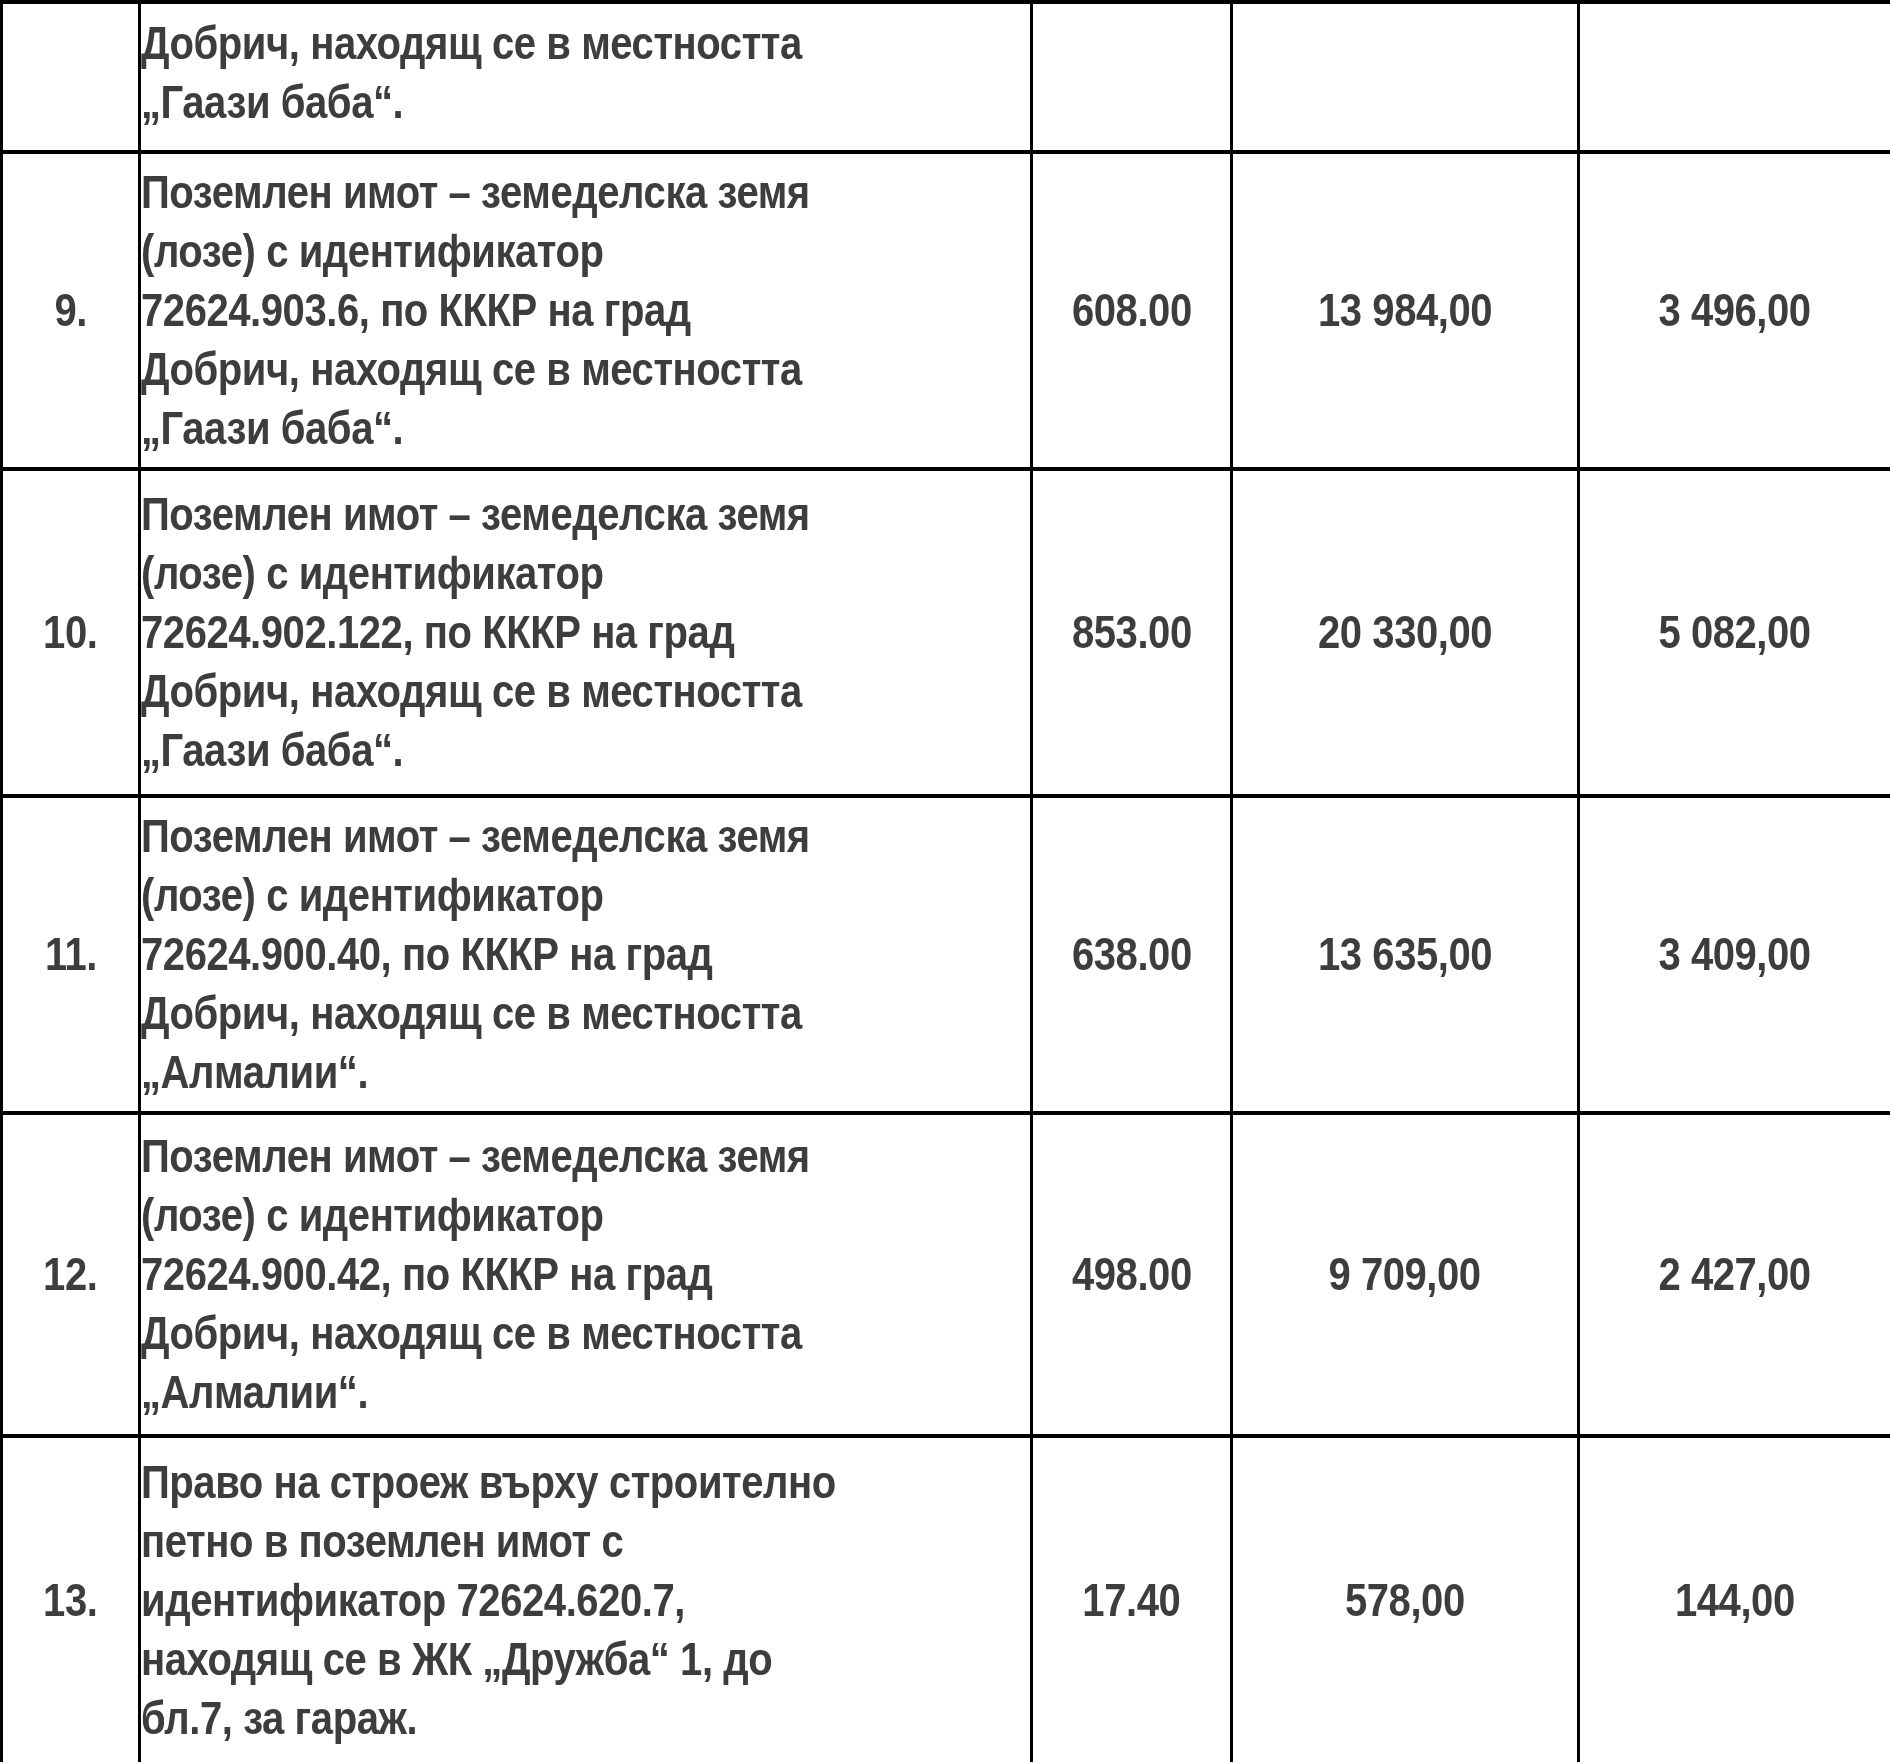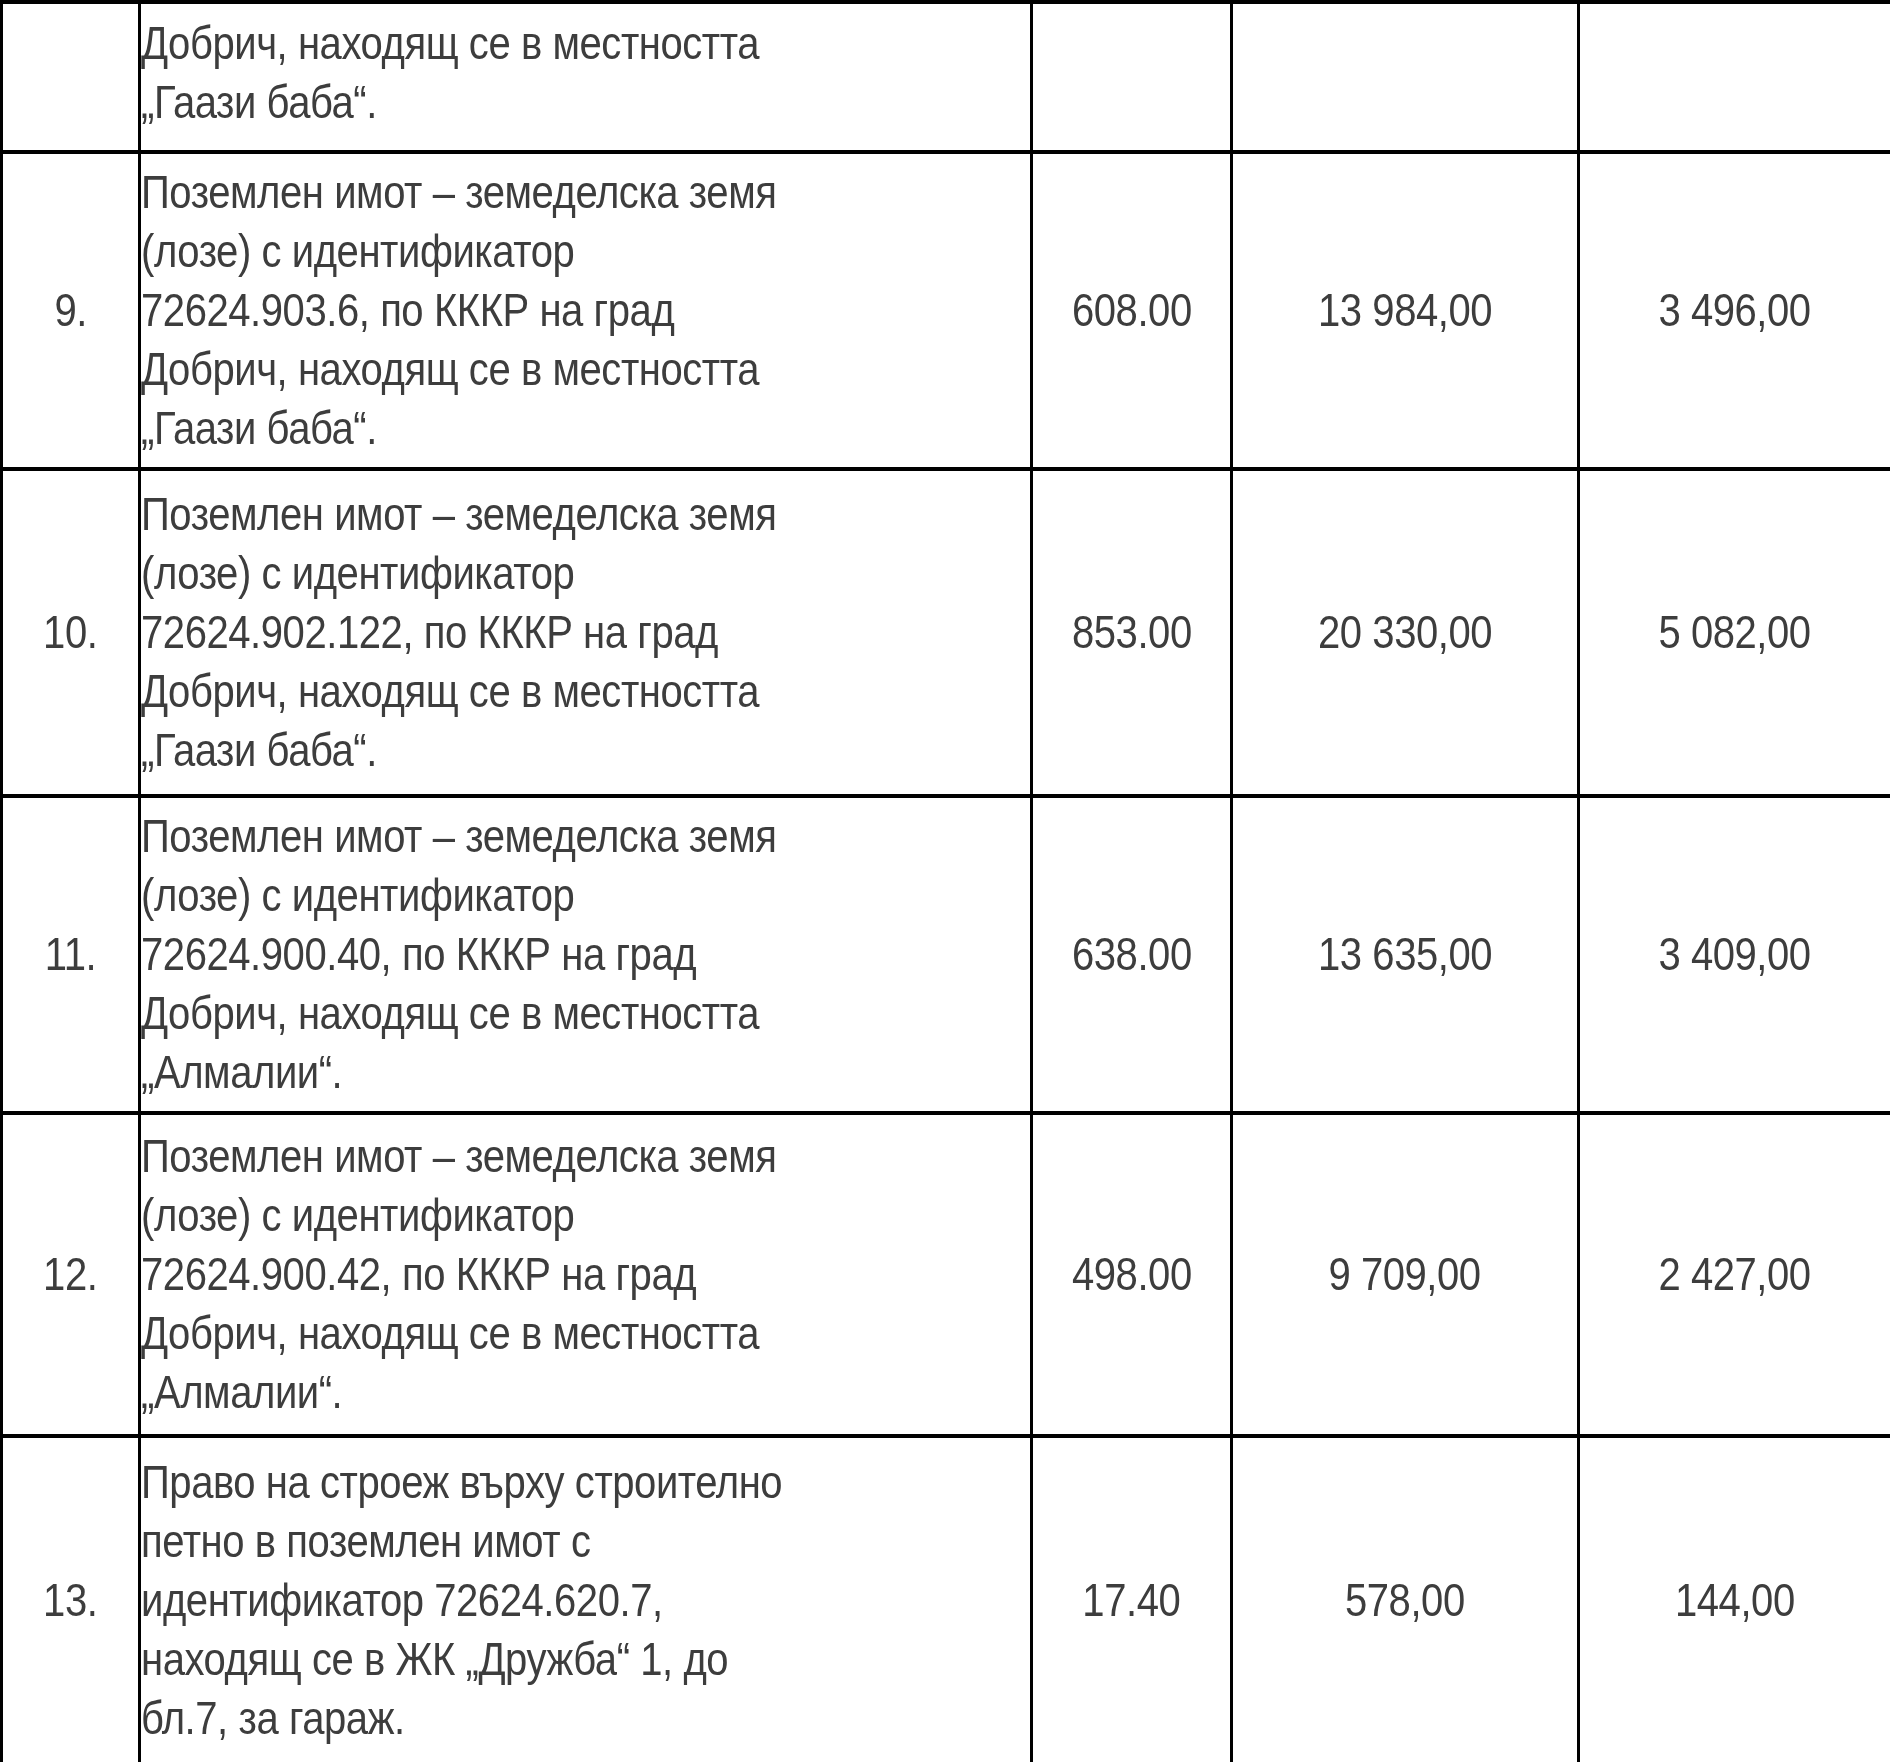--- a/index.html
+++ b/index.html
@@ -24,20 +24,21 @@
   table.doc-table td {
     border-style: solid;
     border-color: #000000;
     border-left-width: 3px;
     border-right-width: 3px;
     border-top-width: 4px;
     border-bottom-width: 4px;
     padding: 0;
     vertical-align: middle;
     overflow: hidden;
+    font-weight: bold;
   }
   td.num, td.val {
     text-align: center;
   }
   td.desc {
     text-align: left;
     padding-left: 13px;
     padding-right: 6px;
   }
   .cell-text {

